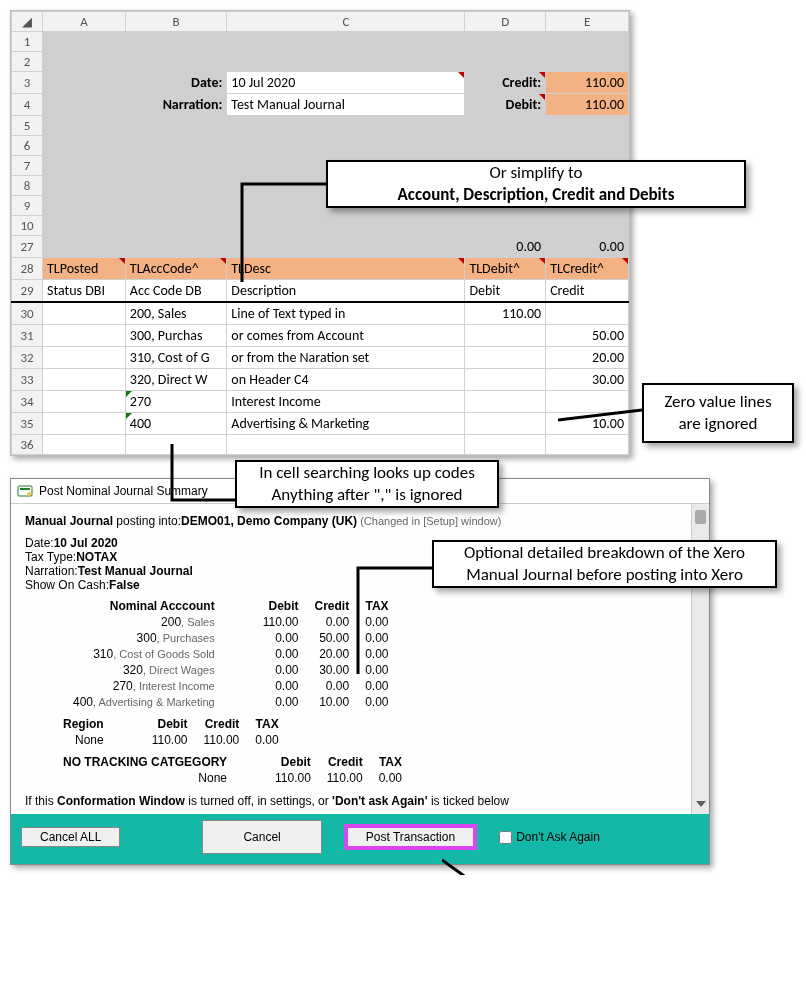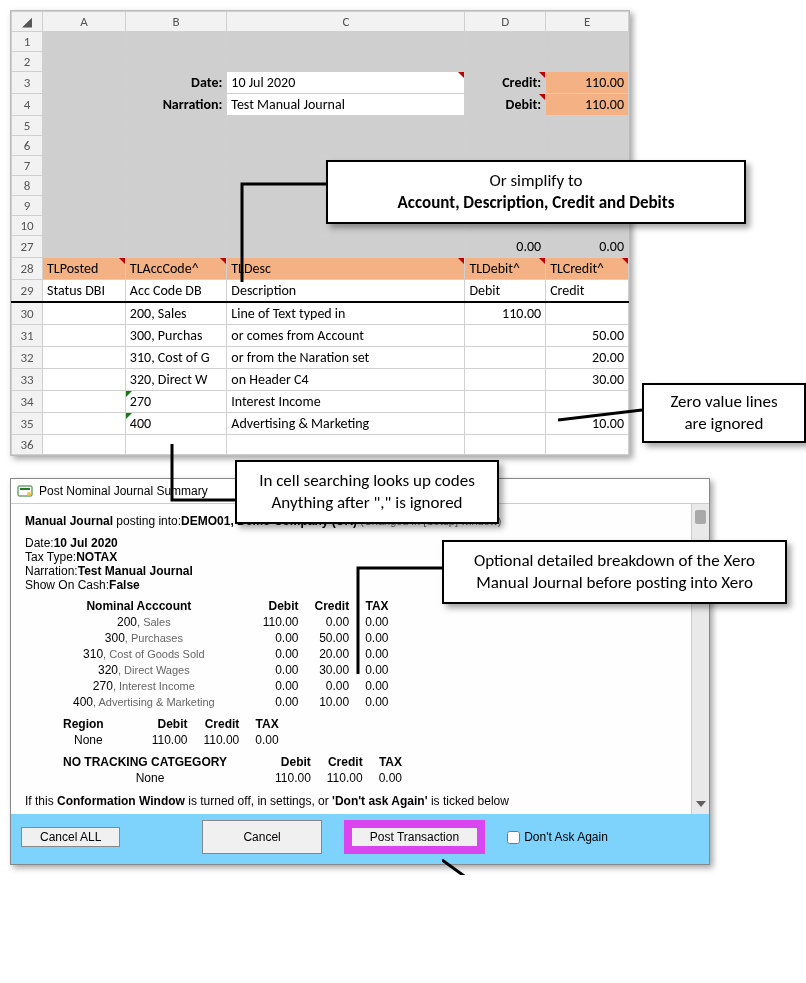--- a/index.html
+++ b/index.html
@@ -57,36 +57,36 @@
     border-top:6px solid #107c10;
     border-right:6px solid transparent;
   }
   .db-head td { border-bottom:2px solid #000; }
   
   .callout {
     position:absolute;
     background:#fff;
     border:2px solid #000;
     box-shadow:4px 4px 6px rgba(0,0,0,0.35);
-    padding:8px 16px;
+    padding:0 16px;
     text-align:center;
     z-index:10;
     line-height:1.3;
     font-size:17px;
   }
   
   .dialog-wrap {
     margin-top: 22px;
     position:relative;
     width:700px;
     border:1px solid #888;
     box-shadow:3px 3px 6px rgba(0,0,0,0.35);
     font-family: "Segoe UI", Tahoma, sans-serif;
     font-size:12px;
-    background:#7dd3fc;
+    background:#14b8a6;
   }
   .dlg-title {
     display:flex;
     align-items:center;
     gap:6px;
     padding:4px 6px;
     border-bottom:1px solid #ccc;
     background:#fff;
   }
   .dlg-title-icon {
@@ -119,36 +119,36 @@
   .scroll-arrow-dn::before{
     content:"";
     position:absolute;left:1px;top:2px;
     border-left:5px solid transparent;
     border-right:5px solid transparent;
     border-top:6px solid #606060;
   }
   .small-muted { color:#666; font-size:11px; }
   table.sum { border-collapse:collapse; margin:6px 0 2px 30px; font-size:12px; }
   table.sum th, table.sum td { padding:1px 8px; text-align:right; }
-  table.sum th.name, table.sum td.name { text-align:center; padding-right:40px;margin-top:19px; }
+  table.sum th.name, table.sum td.name { text-align:right; padding-right:40px;margin-top:19px; }
   table.sum th { font-weight:bold; }
   .dlg-foot {
     display:flex;
     align-items:center;
     gap:22px;
     padding:6px 10px 10px 10px;
   }
   .dlg-btn {
     border:1px solid #888;
     background:#f0f0f0;
     padding:2px 18px;
     font-size:12px;
     cursor:pointer;
   }
-  .dlg-btn.primary { border:8px solid #d946ef; }
+  .dlg-btn.primary { border:4px solid #d946ef; }
   .chk { display:flex; align-items:center; gap:4px; font-size:12px; }
   .chk input { margin:0; }
   .setup-pill {
     display:inline-block;
     background:#3a3a3a;
     color:#fff;
     border-radius:4px;
     padding:2px 8px;
     font-weight:bold;
     font-size:14px;
@@ -344,21 +344,21 @@
   </div>
 
   <div class="callout" style="left:316px; top:150px; width:420px;">
     <div>Or simplify to</div>
     <div class="bold">Account, Description, Credit and Debits</div>
   </div>
   <svg style="position:absolute;left:218px;top:160px;width:110px;height:120px;z-index:6">
     <path d="M100 14 L14 14 L14 112" stroke="#000" stroke-width="3" fill="none"></path>
   </svg>
 
-  <div class="callout" style="left:632px; top:373px; width:164px; padding:6px 10px;">
+  <div class="callout" style="left:632px; top:373px; width:152px; padding:6px 10px;">
     <div>Zero value lines</div>
     <div>are ignored</div>
   </div>
   <svg style="position:absolute;left:548px;top:396px;width:90px;height:20px;z-index:6">
     <path d="M0 14 L84 4" stroke="#000" stroke-width="3" fill="none"></path>
   </svg>
 
   <div class="callout" style="left:225px; top:450px; width:264px;">
     <div>In cell searching looks up codes</div>
     <div>Anything after "," is ignored</div>
@@ -484,21 +484,21 @@
       <button class="dlg-btn">Cancel ALL</button>
       <button class="dlg-btn" style="margin-left:60px;padding:9px 40px">Cancel</button>
       <button class="dlg-btn primary">Post Transaction</button>
       <label class="chk">
         <input type="checkbox" style="">
         <span>Don't Ask Again</span>
       </label>
     </div>
   </div>
 
-  <div class="callout" style="left:432px; top:62px; width:345px;">
+  <div class="callout" style="left:422px; top:62px; width:345px;">
     <div>Optional detailed breakdown of the Xero</div>
     <div>Manual Journal before posting into Xero</div>
   </div>
   <svg style="position:absolute;left:336px;top:70px;width:110px;height:130px;z-index:6">
     <path d="M104 20 L12 20 L12 126" stroke="#000" stroke-width="3" fill="none"></path>
   </svg>
 
   <div class="callout" style="left:480px; top:400px; width:260px; text-align:center;">
     <span>Can be turned off in </span>
     <span class="setup-pill">Setup</span>

